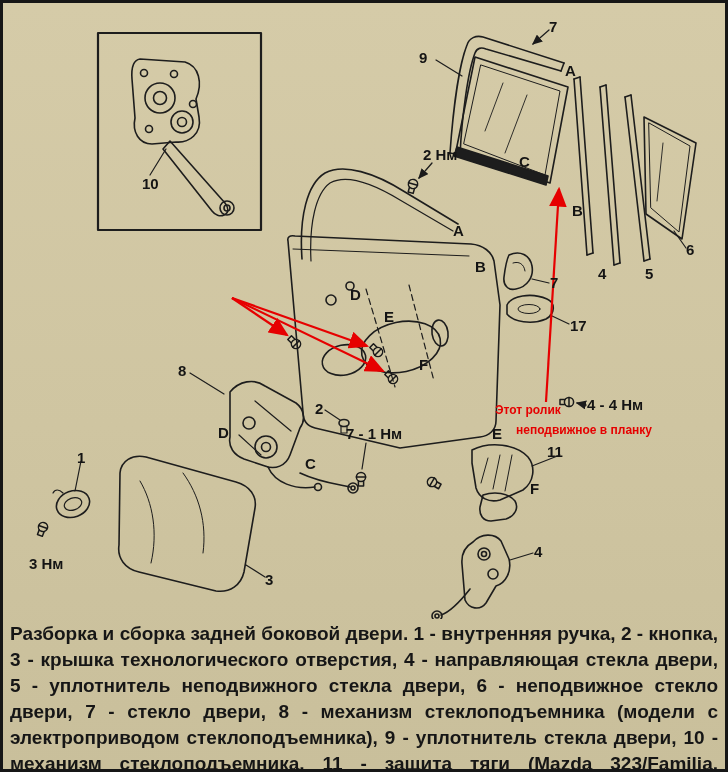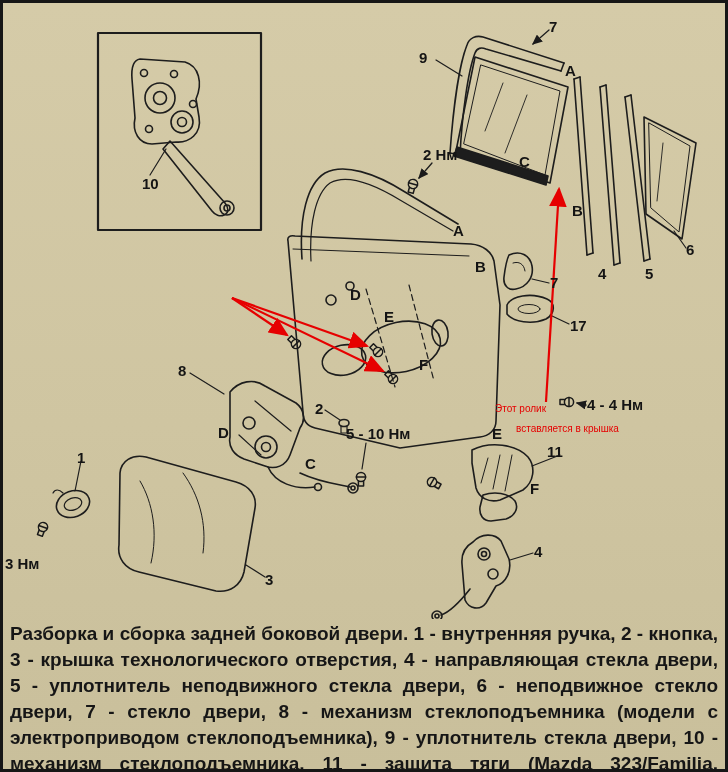--- a/index.html
+++ b/index.html
@@ -10,21 +10,21 @@
     background:linear-gradient(180deg,#d5cba8 0%,#cfc5a1 55%,#c9bf9b 100%);
     border:3px solid #161616; overflow:hidden;
   }
   .diagram { position:absolute; left:0; top:0; width:722px; height:616px; }
   .diagram svg { position:absolute; left:0; top:0; }
   .lbl {
     position:absolute; font-weight:bold; font-size:15px; color:#141414;
     white-space:nowrap; line-height:1;
   }
   .red-note {
-    position:absolute; font-weight:normal; font-size:10px; color:#e60000;
+    position:absolute; font-weight:bold; font-size:12px; color:#e60000;
     white-space:nowrap; line-height:1;
   }
   .caption {
     position:absolute; left:7px; right:7px; top:618px;
     font-size:19px; font-weight:bold; line-height:1.37; color:#161616;
     text-align:justify;
   }
 </style>
 </head>
 <body>
@@ -236,29 +236,29 @@
     <div class="lbl" style="left:683px;top:239px">6</div>
     <div class="lbl" style="left:642px;top:263px">5</div>
     <div class="lbl" style="left:595px;top:263px">4</div>
     <div class="lbl" style="left:347px;top:284px">D</div>
     <div class="lbl" style="left:381px;top:306px">E</div>
     <div class="lbl" style="left:416px;top:354px">F</div>
     <div class="lbl" style="left:139px;top:173px">10</div>
     <div class="lbl" style="left:175px;top:360px">8</div>
     <div class="lbl" style="left:215px;top:422px">D</div>
     <div class="lbl" style="left:312px;top:398px">2</div>
-    <div class="lbl" style="left:343px;top:423px">5 - 10 Нм</div>
+    <div class="lbl" style="left:343px;top:423px">7 - 1 Нм</div>
     <div class="lbl" style="left:302px;top:453px">C</div>
     <div class="lbl" style="left:584px;top:394px">4 - 4 Нм</div>
     <div class="lbl" style="left:489px;top:423px">E</div>
     <div class="lbl" style="left:544px;top:441px">11</div>
     <div class="lbl" style="left:527px;top:478px">F</div>
     <div class="lbl" style="left:531px;top:541px">4</div>
     <div class="lbl" style="left:74px;top:447px">1</div>
-    <div class="lbl" style="left:2px;top:553px">3 Нм</div>
+    <div class="lbl" style="left:26px;top:553px">3 Нм</div>
     <div class="lbl" style="left:262px;top:569px">3</div>
 
     <div class="red-note" style="left:492px;top:401px">Этот ролик</div>
-    <div class="red-note" style="left:513px;top:421px">вставляется в крышка</div>
+    <div class="red-note" style="left:513px;top:421px">неподвижное в планку</div>
   </div>
 
   <p class="caption">Разборка и сборка задней боковой двери. 1 - внутренняя ручка, 2 - кнопка, 3 - крышка технологического отверстия, 4 - направляющая стекла двери, 5 - уплотнитель неподвижного стекла двери, 6 - неподвижное стекло двери, 7 - стекло двери, 8 - механизм стеклоподъемника (модели с электроприводом стеклоподъемника), 9 - уплотнитель стекла двери, 10 - механизм стеклоподъемника, 11 - защита тяги (Mazda 323/Familia, некоторые модели), 12 - замок двери, 13 - внешняя ручка, 14 - уплотнитель двери.</p>
 </div>
 
 </body></html>

